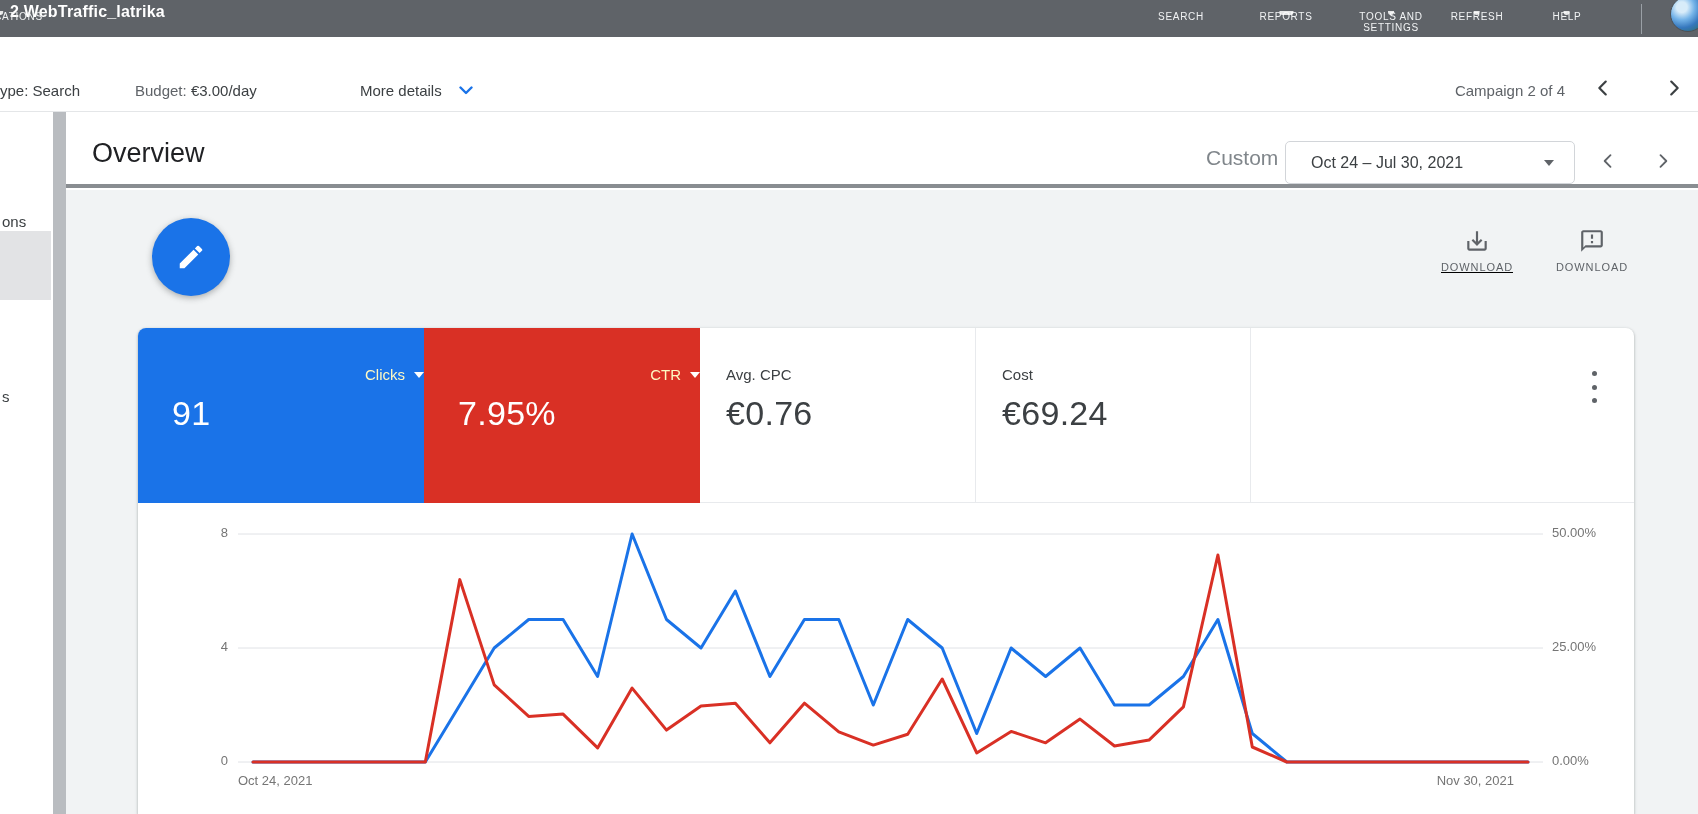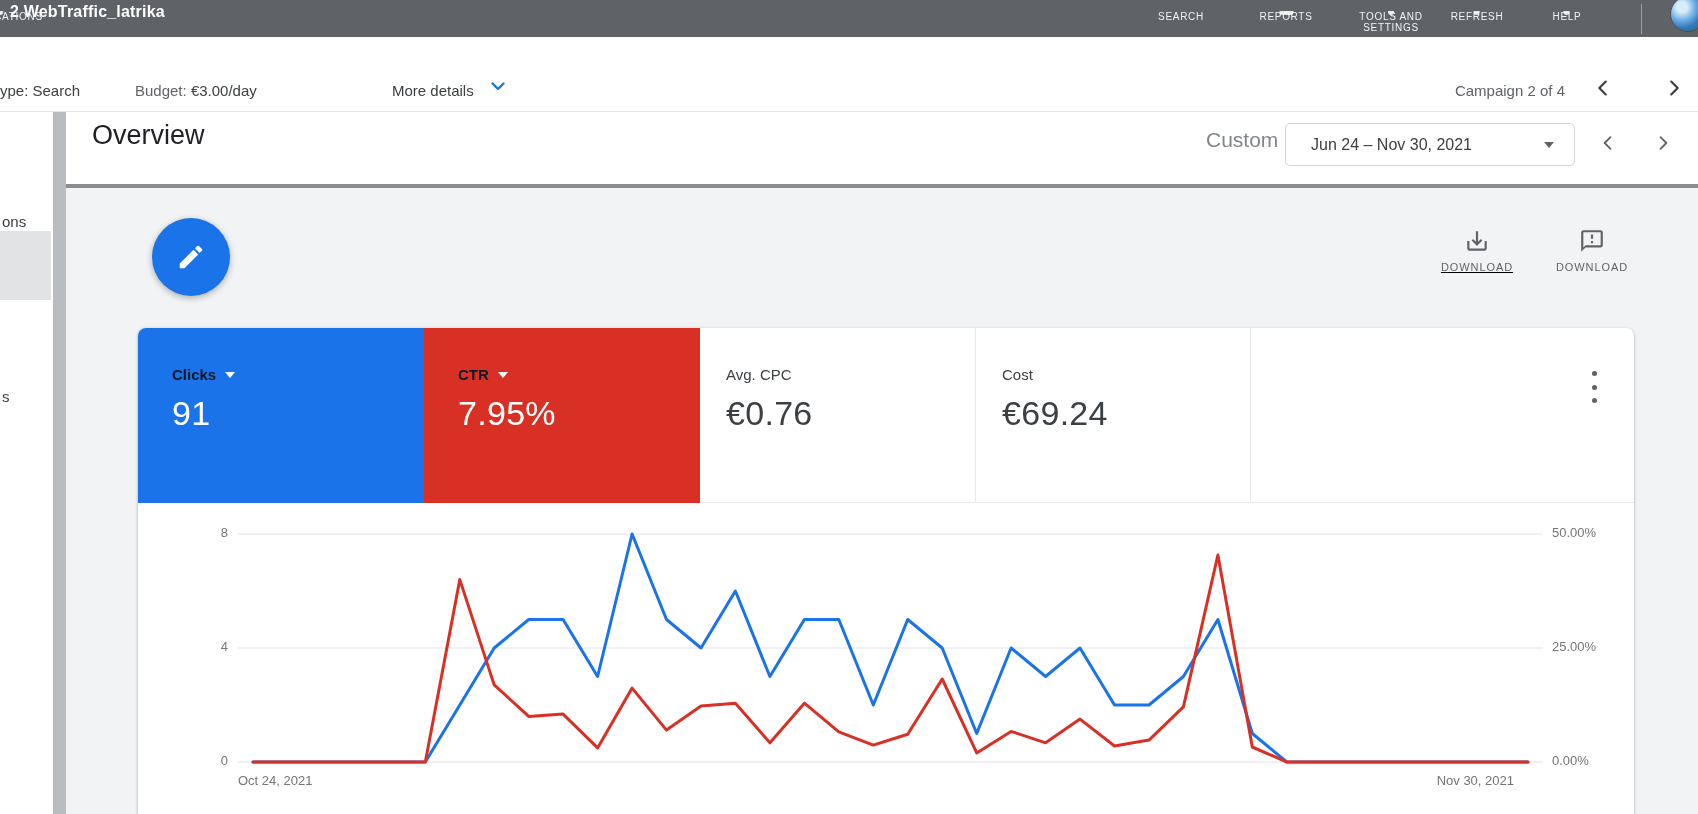--- a/index.html
+++ b/index.html
@@ -23,34 +23,34 @@
             background:radial-gradient(circle at 32% 30%, #d8ecf9 0 16%, #74b3e8 38%, #3577bd 62%, #2a6d52 100%);
             border:1px solid #4d5155; cursor:pointer; }
 
   
   .row2 { position:absolute; left:0; top:37px; width:1698px; height:75px; background:#fff;
           border-bottom:1px solid #e4e6e8; z-index:25; }
   .row2 .txt { position:absolute; top:45px; font-size:15px; color:#3c4043; white-space:nowrap; }
   .type-frag { left:0; }
   .budget { left:135px; }
   .budget .lbl { color:#5f6368; }
-  .more-details { left:360px; color:#1a73e8; cursor:pointer; display:flex; gap:17px;margin-left:32px; }
+  .more-details { left:360px; color:#1a73e8; cursor:pointer; display:flex; align-items:center; gap:17px; }
   .pager-label { position:absolute; top:45px; right:133px; font-size:15px; color:#5f6368; white-space:nowrap; }
   .pager-prev { position:absolute; top:40px; right:84px; cursor:pointer; }
   .pager-next { position:absolute; top:40px; right:13px; cursor:pointer; }
 
   
   .left-rail { position:absolute; left:0; top:112px; width:53px; height:702px; background:#fff; z-index:20; }
   .rail-scrollbar { position:absolute; left:53px; top:112px; width:13px; height:702px; background:#b9bcc0; z-index:21; cursor:pointer; }
   .rail-selected { position:absolute; left:0; top:119px; width:51px; height:69px; background:#e2e3e5; }
   .rail-frag1 { position:absolute; left:2px; top:101px; font-size:15px; color:#3c4043; }
   .rail-frag2 { position:absolute; left:2px; top:276px; font-size:15px; color:#3c4043; }
 
   
-  .pageheader { position:absolute; left:66px; top:100px; width:1632px; height:72px; background:#fff; z-index:15;text-align:right; }
+  .pageheader { position:absolute; left:66px; top:118px; width:1632px; height:72px; background:#fff; z-index:15;text-align:right; }
   .header-rule { position:absolute; left:66px; top:184px; width:1632px; height:4px; background:#898d91; z-index:16; }
   .page-title { position:absolute; left:26px; top:20px; font-size:27px; color:#202124; font-weight:400; }
   .range-type { position:absolute; left:1140px; top:28px; font-size:21px; color:#80868b; }
   .date-btn { position:absolute; left:1219px; top:23px; width:290px; height:43px; border:1px solid #d2d5d9;
               border-radius:5px; background:#fff; display:flex; align-items:center; justify-content:space-between;
               padding:0 20px 0 25px; cursor:pointer; }
   .date-btn .val { font-size:16px; color:#3c4043; white-space:nowrap; }
   .caret-down { width:0; height:0; border-left:5px solid transparent; border-right:5px solid transparent;
                 border-top:6px solid #5f6368; }
   .hdr-prev { position:absolute; left:1532px; top:33px; cursor:pointer; }
@@ -72,21 +72,21 @@
   
   .panel { position:absolute; left:138px; top:328px; width:1496px; height:486px; background:#fff;
            border-radius:8px 8px 0 0; box-shadow:0 1px 2px rgba(60,64,67,.3), 0 1px 3px 1px rgba(60,64,67,.12);
            z-index:4; }
   .cards-row { display:flex; height:175px; border-bottom:1px solid #e8eaed; }
   .card { height:175px; padding:38px 0 0 26px; cursor:pointer; }
   .card .lbl { font-size:15px; color:#3c4043; display:flex; align-items:center; gap:9px; }
   .card .val { margin-top:11px; font-size:34px; color:#3c4043; font-weight:400; letter-spacing:.3px; }
   .card-blue { width:286px; background:#1a73e8; border-radius:8px 0 0 0; padding-left:34px; }
   .card-red  { width:276px; background:#d93025; padding-left:34px; }
-  .card-blue .lbl, .card-red .lbl { color:#0f172a; font-weight:bold; }
+  .card-blue .lbl, .card-red .lbl { color:#fef9c3; font-weight:normal;justify-content:flex-end; }
   .card-blue .val, .card-red .val { color:#fff; }
   .card-cpc { width:276px; border-right:1px solid #e8eaed; }
   .card-cost { width:275px; border-right:1px solid #e8eaed; }
   .caret-white { width:0; height:0; border-left:5px solid transparent; border-right:5px solid transparent;
                  border-top:6px solid #fff; }
   .kebab { position:absolute; left:1445px; top:42px; width:22px; height:34px; display:flex; flex-direction:column;
            align-items:center; justify-content:space-between; padding:1px 0; cursor:pointer; }
   .kebab span { width:5px; height:5px; border-radius:50%; background:#5f6368; }
 
   
@@ -164,21 +164,21 @@
   <div class="rail-selected"></div>
   <div class="rail-frag1">ons</div>
   <div class="rail-frag2">s</div>
 </div>
 <div class="rail-scrollbar"></div>
 
 <div class="pageheader">
   <div class="page-title">Overview</div>
   <div class="range-type">Custom</div>
   <div class="date-btn">
-    <span class="val">Jun 24 – Nov 30, 2021</span>
+    <span class="val">Oct 24 – Jul 30, 2021</span>
     <span class="caret-down"></span>
   </div>
   <div class="hdr-prev">
     <svg width="20" height="20" viewBox="0 0 24 24">
       <path d="M15 5l-7 7 7 7" fill="none" stroke="#5f6368" stroke-width="2.2" stroke-linecap="round" stroke-linejoin="round"></path>
     </svg>
   </div>
   <div class="hdr-next">
     <svg width="20" height="20" viewBox="0 0 24 24">
       <path d="M9 5l7 7-7 7" fill="none" stroke="#5f6368" stroke-width="2.2" stroke-linecap="round" stroke-linejoin="round"></path>

